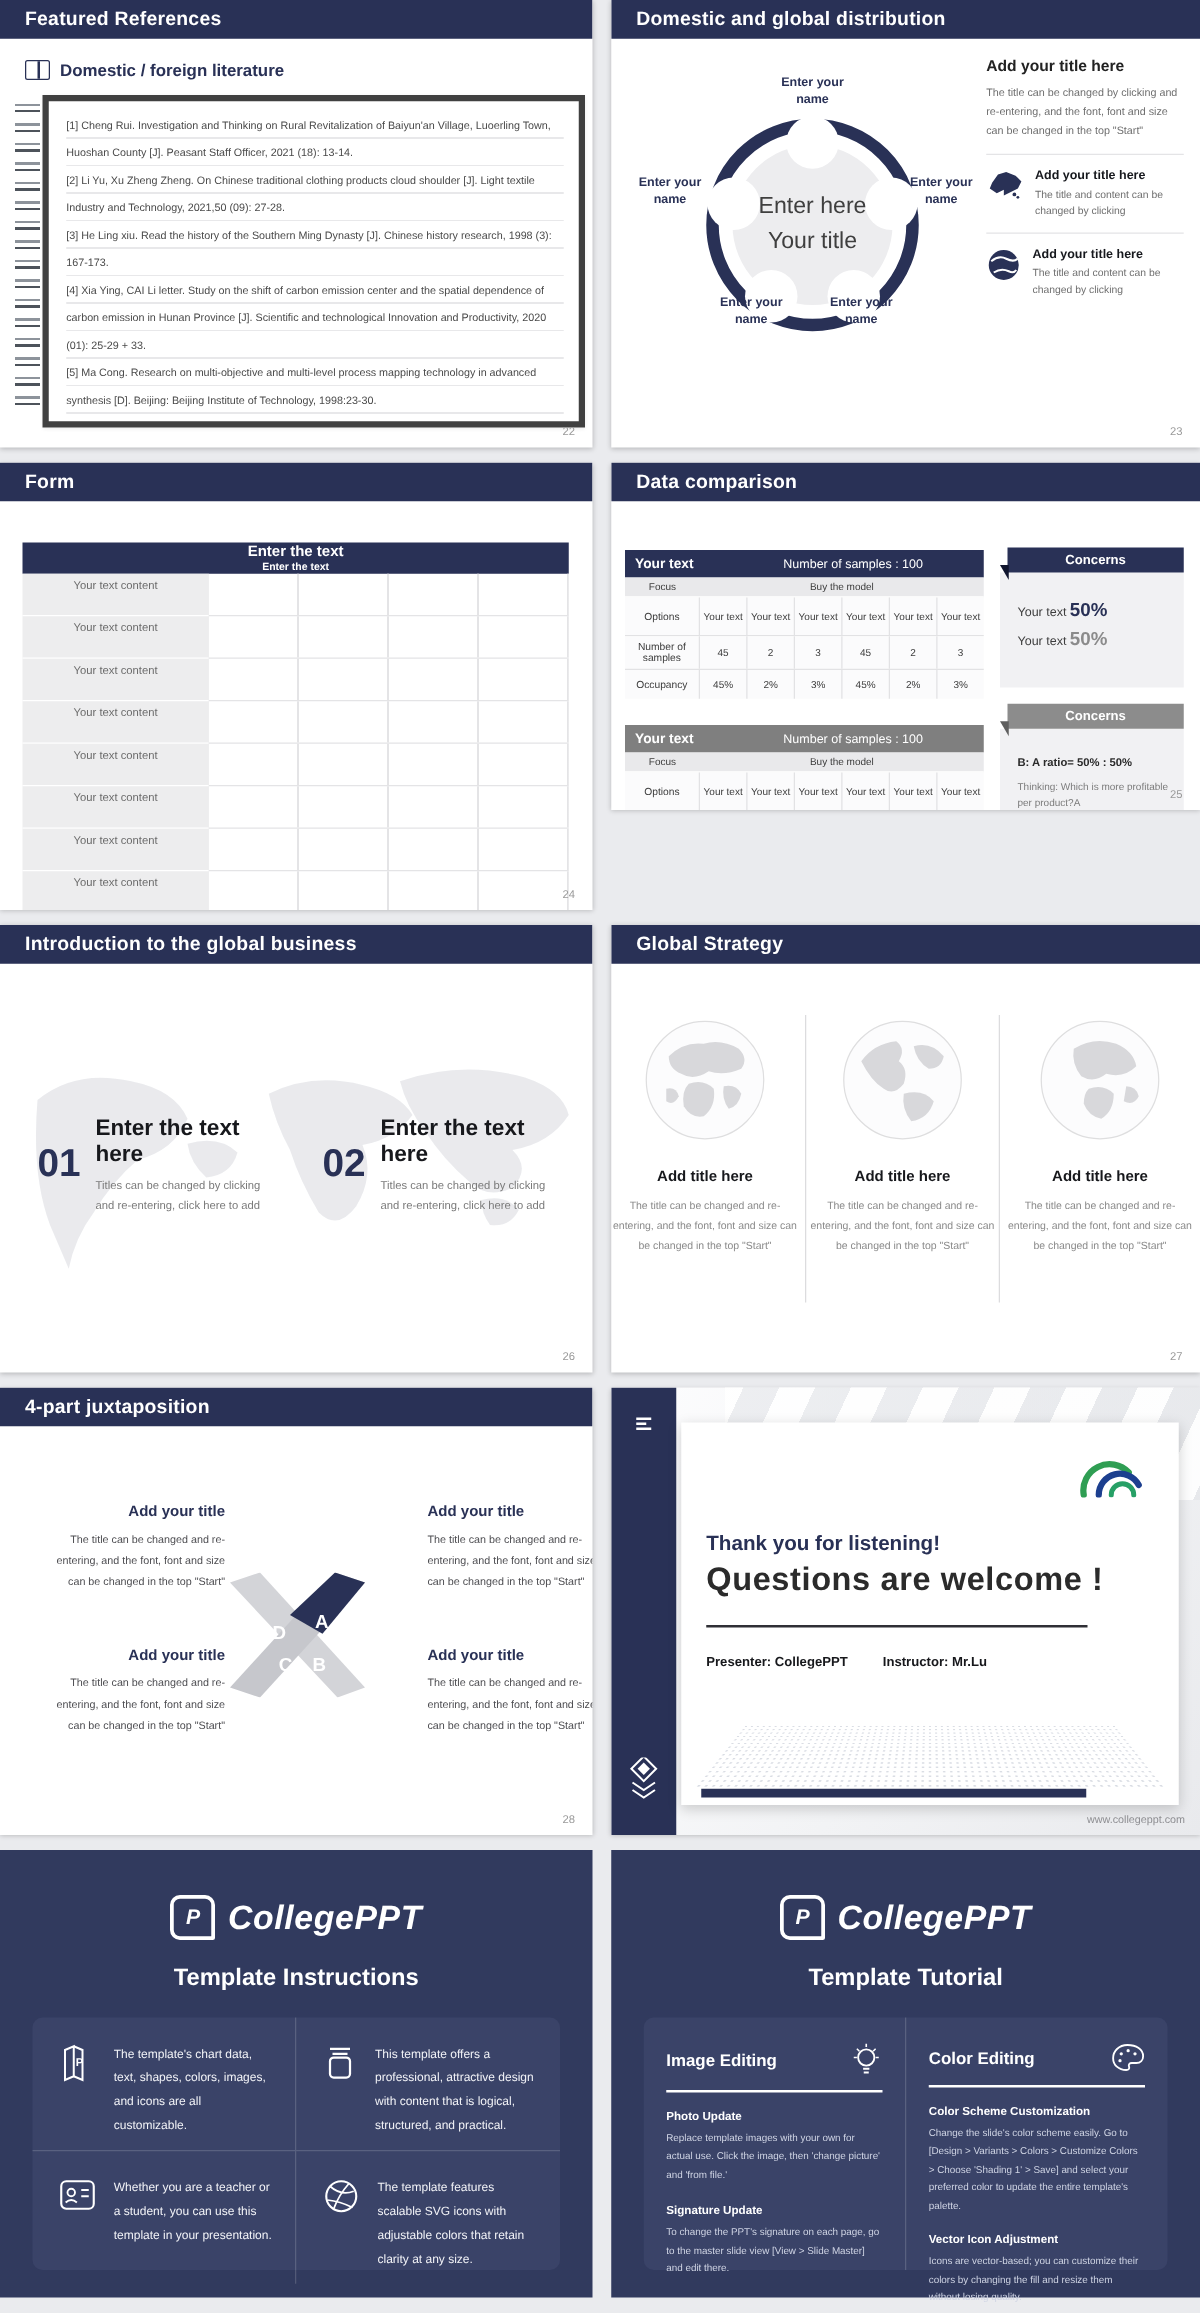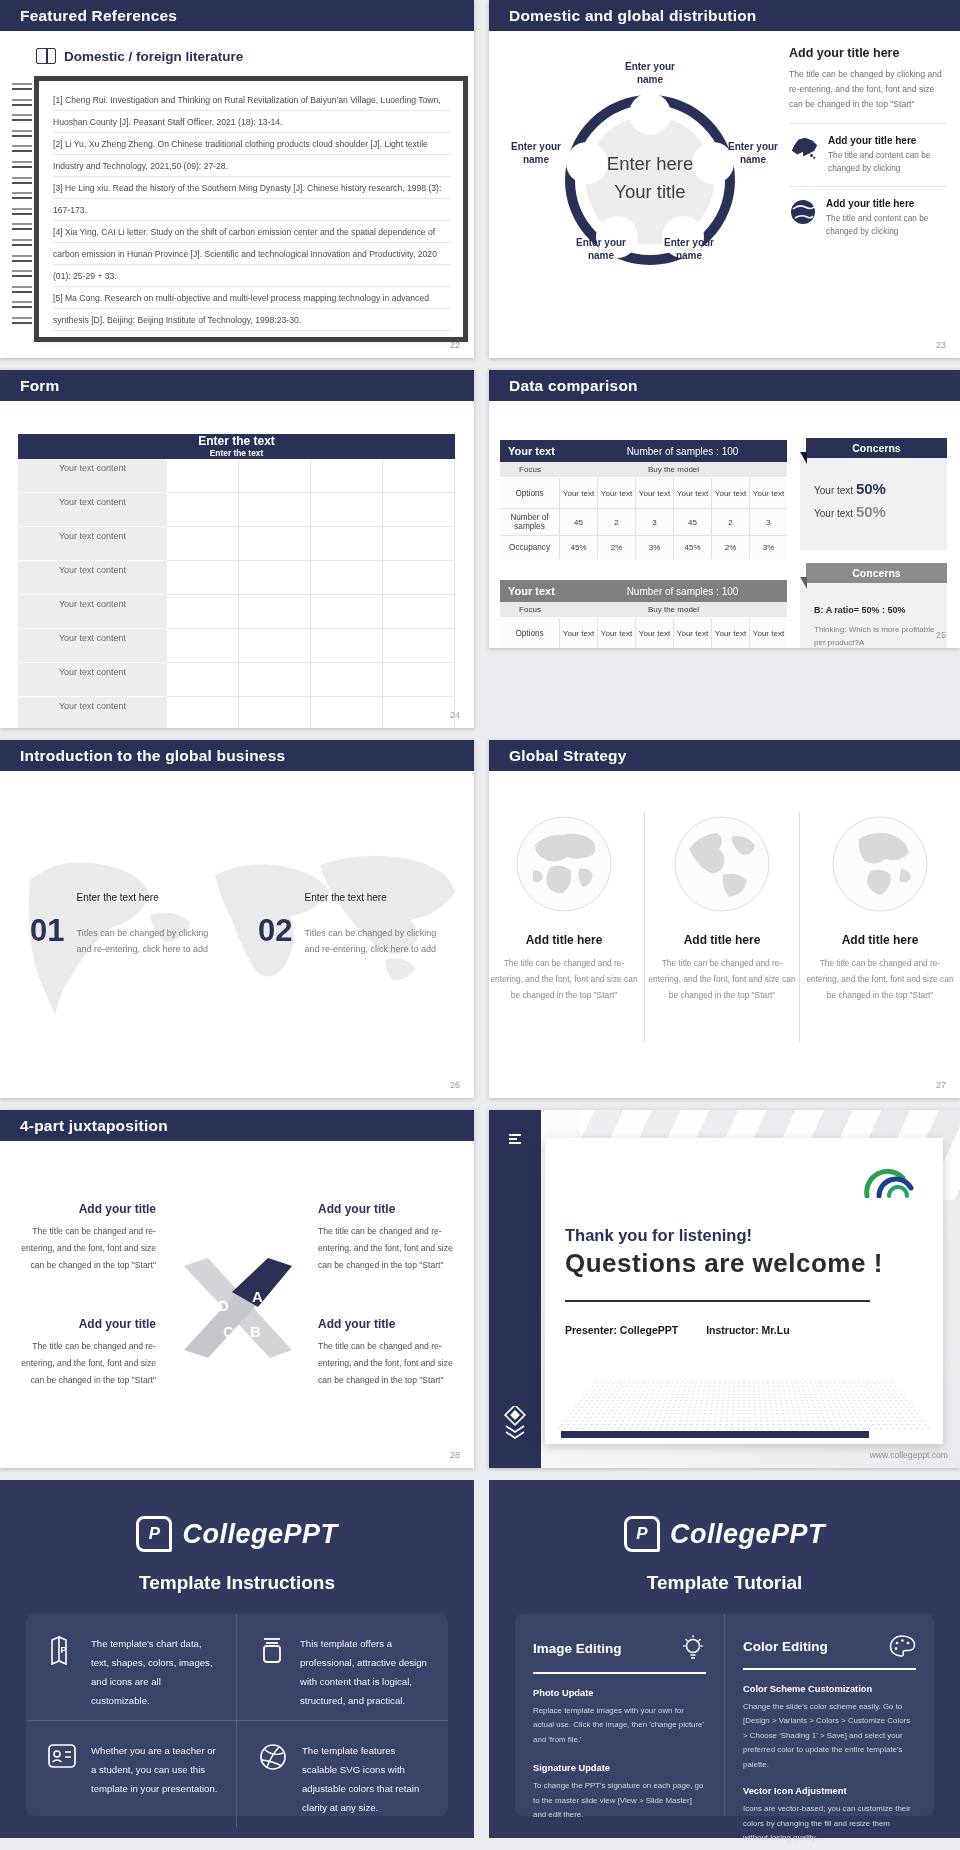--- a/index.html
+++ b/index.html
@@ -1,21 +1,21 @@
 <!DOCTYPE html>
 <html><head>
 <meta charset="utf-8">
 <style>
   html,body{margin:0;padding:0;background:#eaebee;}
   .page{position:relative;width:960px;height:1850px;background:#eaebee;font-family:"Liberation Sans",sans-serif;overflow:hidden;}
   .slide{position:absolute;background:#fff;box-shadow:0 1px 4px rgba(0,0,0,.22);overflow:hidden;}
   .sh{position:absolute;left:0;top:0;right:0;height:31px;background:#293156;color:#fff;font-weight:bold;font-size:15.5px;line-height:31px;padding-left:20px;box-sizing:border-box;letter-spacing:.2px;}
   .pgnum{position:absolute;right:14px;bottom:8px;font-size:9px;color:#9a9a9a;}
   
-  .lit-head{position:absolute;left:36px;top:48px;display:flex;align-items:center;gap:8px;color:#293156;font-weight:bold;font-size:13.5px;}
+  .lit-head{position:absolute;left:20px;top:48px;display:flex;align-items:center;gap:8px;color:#293156;font-weight:bold;font-size:13.5px;}
   .book-ico{width:18px;height:14px;border:1.6px solid #293156;border-radius:2px;position:relative;}
   .book-ico:before{content:"";position:absolute;left:50%;top:0;bottom:0;width:1.6px;background:#293156;}
   .refcard{position:absolute;left:34px;top:76px;width:424px;height:256px;background:#fff;border:5px solid #404040;box-shadow:0 1px 3px rgba(0,0,0,.08);}
   .spiral{position:absolute;left:12px;top:80px;width:20px;height:250px;background:repeating-linear-gradient(to bottom,transparent 0 3px,#8d939b 3px 5px,transparent 5px 8px,#4d535b 8px 10px,transparent 10px 15.6px);}
   .refs{position:absolute;left:14px;right:12px;top:8px;bottom:0;font-size:8.6px;color:#4a4a4a;line-height:22px;background:repeating-linear-gradient(to bottom,transparent 0 21px,#e8e8ea 21px 22px);}
   .refs p{margin:0;}
   
   .diag{position:absolute;left:8px;top:58px;width:295px;height:225px;}
   .dlabel{position:absolute;width:64px;text-align:center;font-weight:bold;color:#293156;font-size:10px;line-height:13px;}
   .dcenter{position:absolute;left:88px;top:92px;width:130px;height:60px;text-align:center;color:#3f3f3f;font-size:18.5px;line-height:28px;}
@@ -60,30 +60,30 @@
   .cn-bd{margin-top:0px;background:#f1f1f3;padding:22px 12px 20px 14px;box-sizing:border-box;}
   .cn-line{font-size:10px;color:#3e3e3e;margin-bottom:6px;}
   .cn-line .big{font-size:15px;font-weight:bold;}
   .cn-line .big.navy{color:#293156;}
   .cn-line .big.gray{color:#8b8b8b;}
   .cn2-l1{font-size:9px;font-weight:bold;color:#2b2b2b;margin-bottom:8px;}
   .cn2-l2{font-size:8px;color:#7c7c7c;line-height:13px;}
   
   .item26{position:absolute;display:flex;gap:12px;}
   .item26 .num{font-size:31px;font-weight:bold;color:#293156;line-height:30px;margin-top:24px;}
-  .item26 .t{font-size:10px;font-weight:normal;color:#17181c;margin-bottom:22px;}
+  .item26 .t{font-size:18px;font-weight:bold;color:#17181c;margin-bottom:6px;}
   .item26 .b{font-size:9px;color:#7a7a7a;line-height:16px;}
   .wmap{position:absolute;left:0;top:80px;width:474px;height:220px;opacity:.75;}
   
   .col27{position:absolute;width:150px;text-align:center;}
   .col27 .t{font-size:12px;font-weight:bold;color:#17181c;margin:16px 0 8px;}
   .col27 .b{font-size:8.4px;color:#8a8a8a;line-height:16px;}
   .vdiv{position:absolute;width:1px;background:#dcdcde;top:72px;height:230px;}
   
-  .blk28{position:absolute;width:140px;}
+  .blk28{position:absolute;width:140px;margin-left:24px;}
   .blk28 .t{font-size:12px;font-weight:bold;color:#293156;margin-bottom:7px;}
   .blk28 .b{font-size:8.6px;color:#4e4e52;line-height:17px;}
   .blk28.right-al{text-align:right;}
   .blk28.left-al{text-align:left;}
   
   .tk{background:linear-gradient(120deg,#fdfdfe 0%,#f2f3f5 55%,#e9eaed 100%);}
   .tk-stripe{position:absolute;right:-40px;top:-30px;width:420px;height:120px;background:repeating-linear-gradient(115deg,rgba(255,255,255,.9) 0 26px,rgba(226,228,232,.55) 26px 52px);transform:rotate(0deg);}
   .tk-side{position:absolute;left:0;top:0;bottom:0;width:52px;background:#293156;}
   .tk-burger{position:absolute;left:20px;top:24px;width:12px;height:10px;display:flex;flex-direction:column;justify-content:space-between;}
   .tk-burger i{display:block;height:1.7px;background:#fff;}

